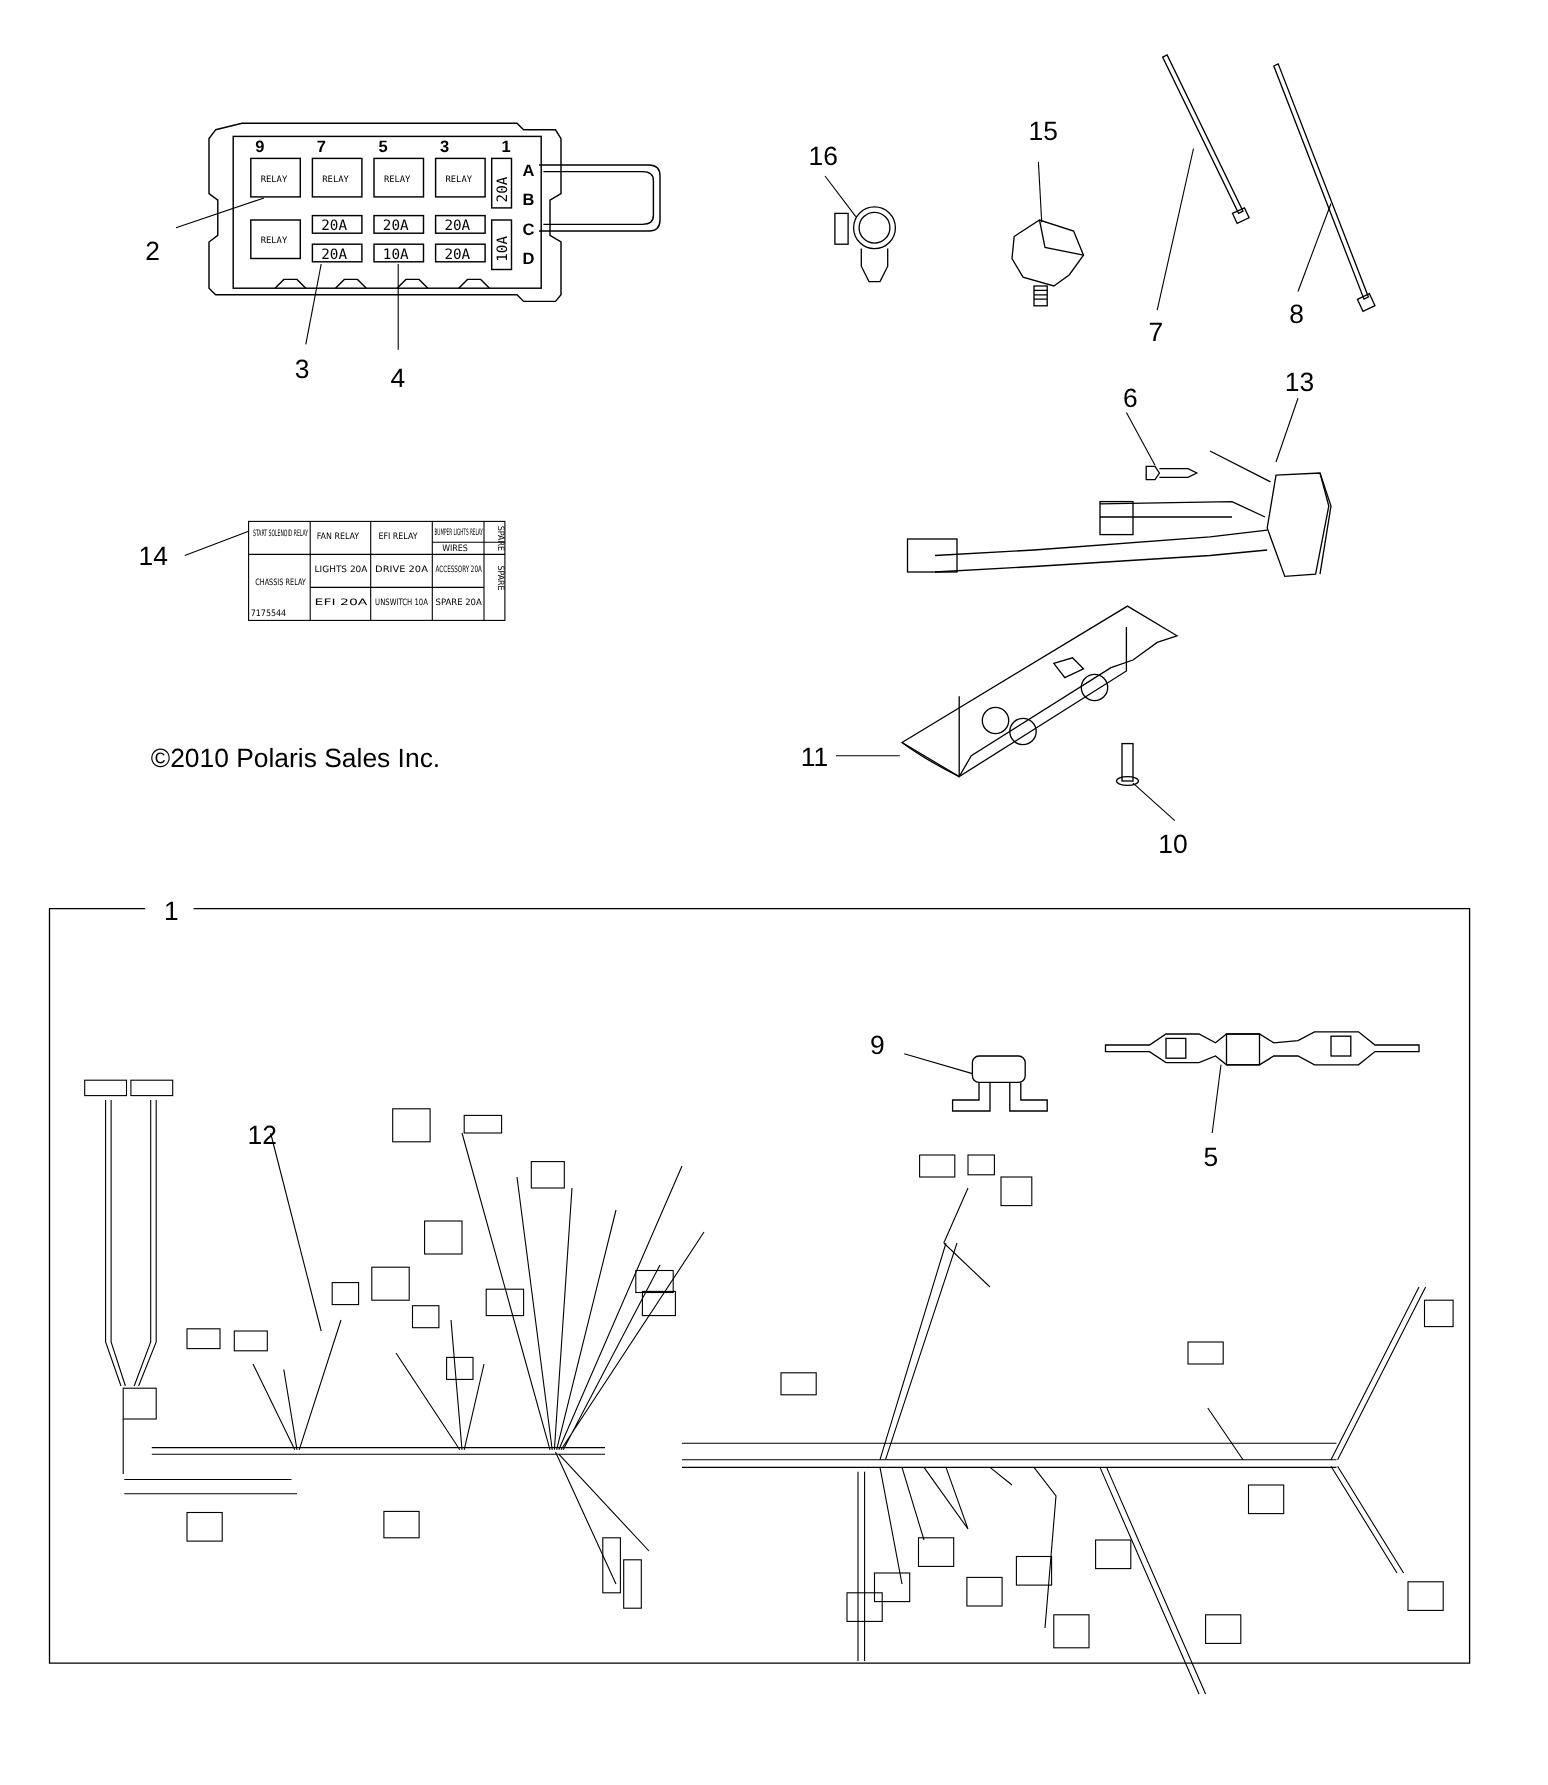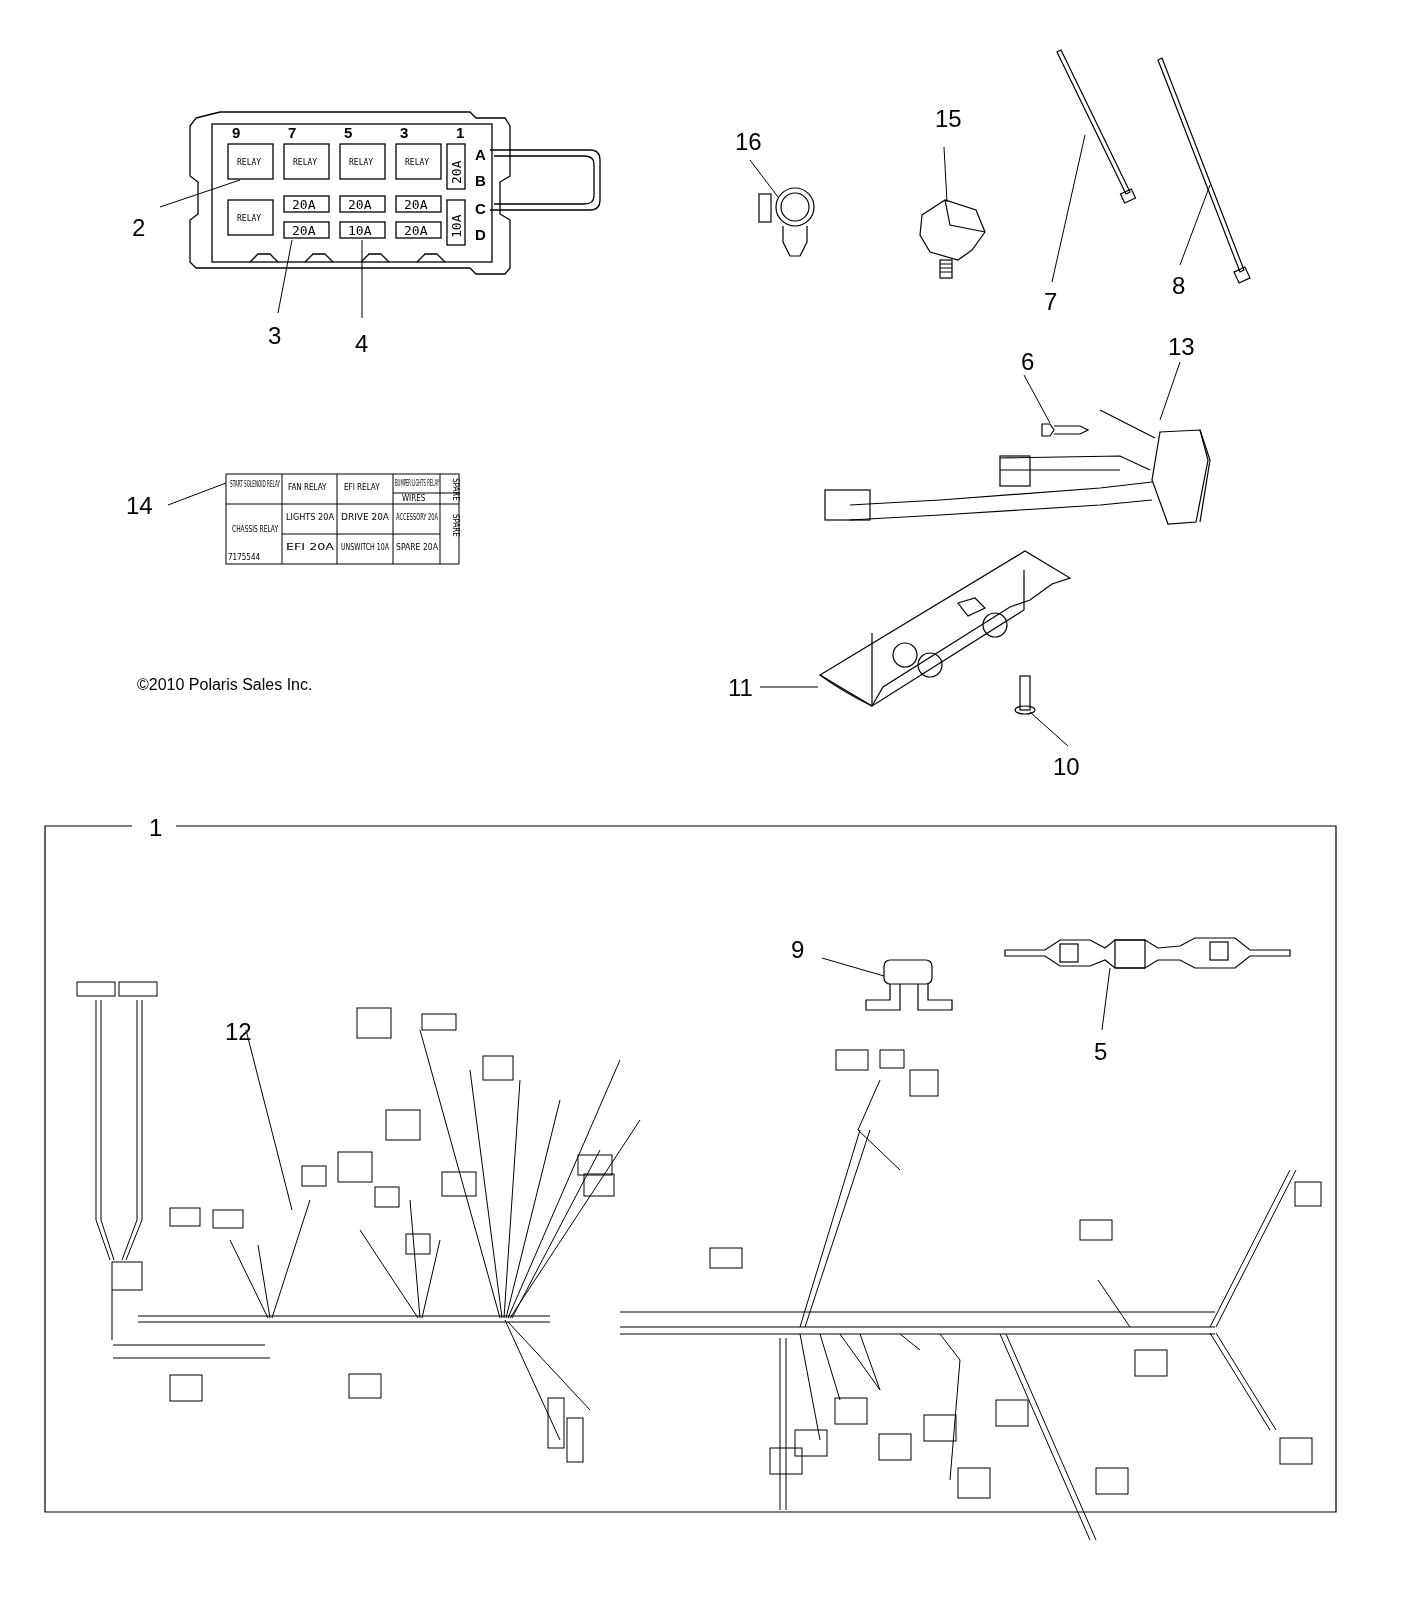--- a/index.html
+++ b/index.html
@@ -1,20 +1,20 @@
 <!DOCTYPE html>
 <html><head>
 <meta charset="utf-8">
 <style>
   html, body { margin:0; padding:0; background:#ffffff; }
   body { width:1407px; height:1623px; position:relative; overflow:hidden;
          font-family:"Liberation Sans", sans-serif; color:#000; }
   svg { position:absolute; left:0; top:0; }
   .callout { font-family:"Liberation Sans", sans-serif; font-size:24px; fill:#000; }
-  .copyright { position:absolute; left:137px; top:676px; font-size:16px;
+  .copyright { position:absolute; left:137px; top:676px; font-size:24px;
                font-family:"Liberation Sans", sans-serif; color:#000; }
   .lbl { font-family:"DejaVu Sans Condensed","DejaVu Sans", sans-serif; font-size:8px; fill:#000; }
   .box-num { font-family:"Liberation Sans", sans-serif; font-size:15px; font-weight:bold; fill:#000; }
   .fuse-txt { font-family:"DejaVu Sans Mono", monospace; font-size:13px; fill:#000; }
   .relay-txt { font-family:"DejaVu Sans Mono", monospace; font-size:8px; fill:#000; }
 </style>
 </head>
 <body>
 
 <svg width="1407" height="1623" viewBox="0 0 1407 1623">

